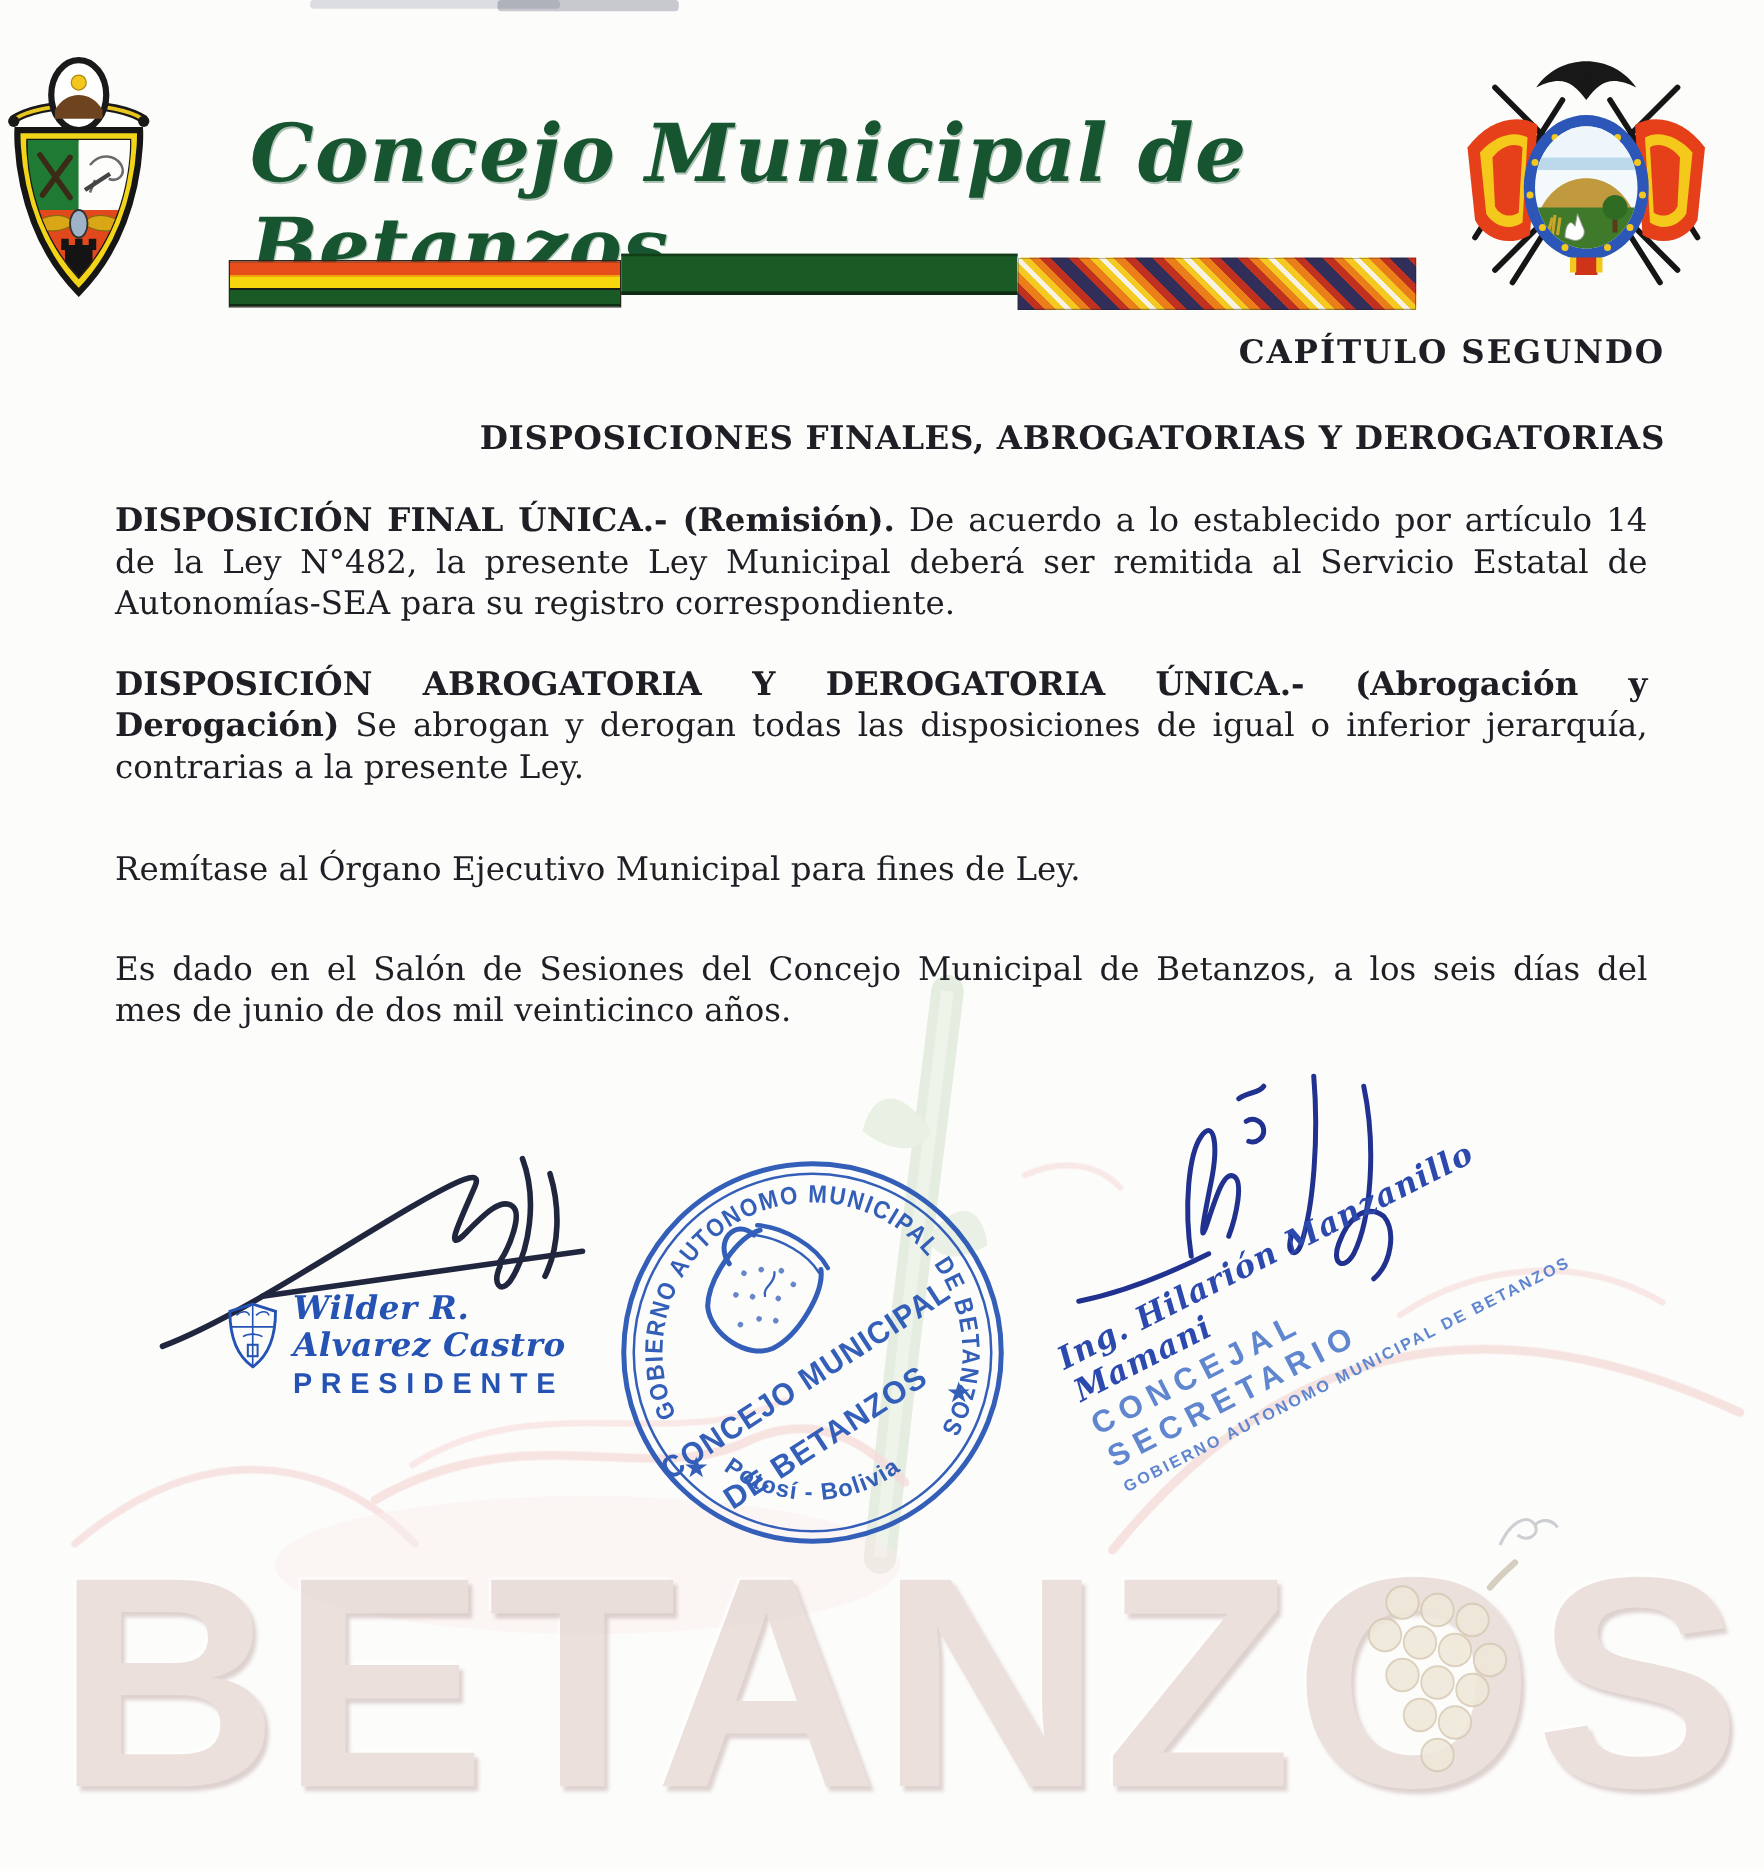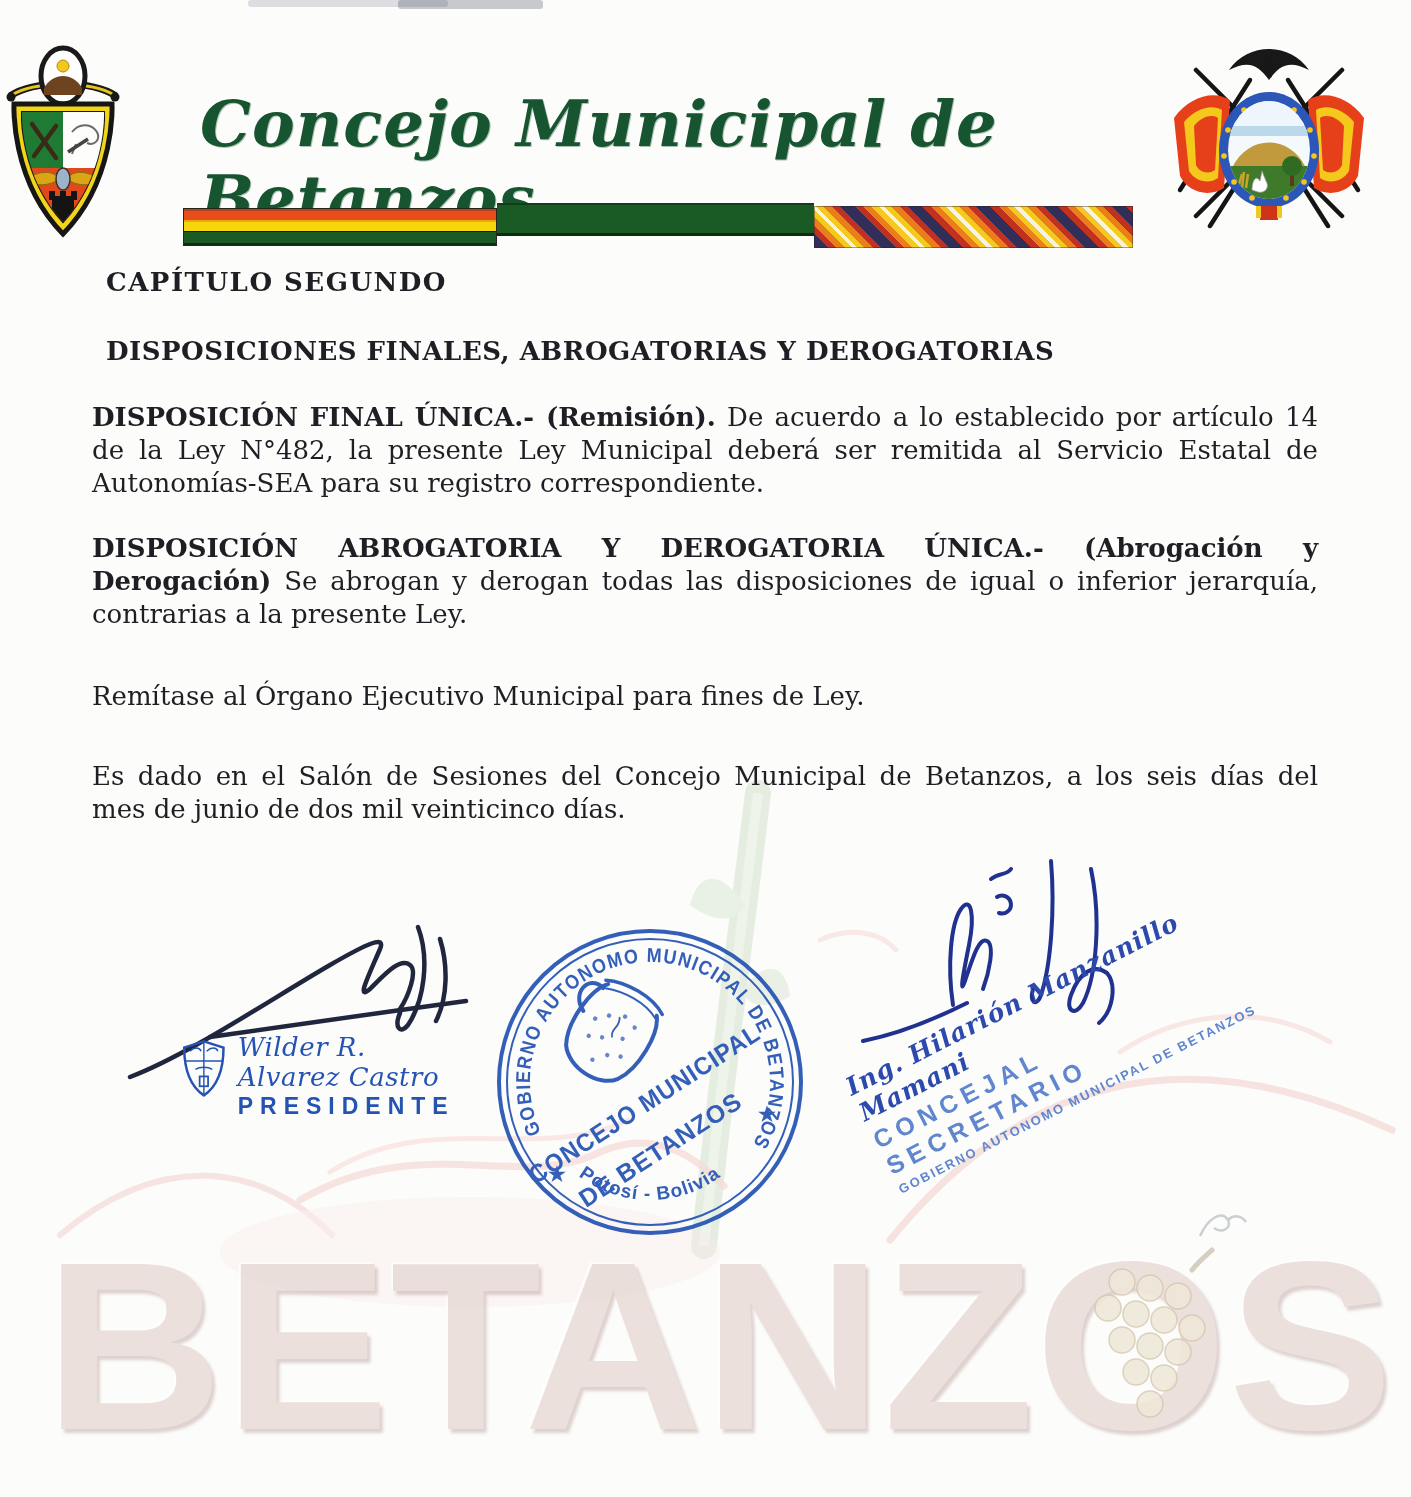--- a/index.html
+++ b/index.html
@@ -39,37 +39,37 @@
   .band-aguayo{position:absolute;left:814px;top:206px;width:319px;height:42px;
     background:repeating-linear-gradient(45deg,
       var(--aguayo-navy,#312f5a) 0 10px,var(--aguayo-red,#c03120) 10px 16px,
       var(--aguayo-orange,#ea7e18) 16px 22px,var(--aguayo-yellow,#f3c922) 22px 27px,
       #f8f2e0 27px 31px,var(--aguayo-yellow,#f3c922) 31px 36px,
       var(--aguayo-orange,#ea7e18) 36px 42px,var(--aguayo-red,#c03120) 42px 48px);
     box-shadow:inset 0 0 0 1px rgba(30,30,40,.4);}
 
   
   .doc{position:absolute;left:0;top:0;z-index:2;}
-  .h-center{position:absolute;left:106px;width:1226px;text-align:left;font-weight:bold;
+  .h-center{position:absolute;left:106px;width:1226px;text-align:right;font-weight:bold;
     font-size:26px;color:var(--text-black,#1e1e24);}
   .chapter{top:267px;letter-spacing:1.5px;}
   .section{top:336px;letter-spacing:.5px;}
   .para{position:absolute;left:92px;width:1226px;font-size:26px;line-height:33px;}
   .para .line{height:33px;white-space:nowrap;}
   .para .line.just{white-space:normal;text-align:justify;text-align-last:justify;}
   .para b{font-weight:bold;}
   #p-final{top:401px;} #p-abrog{top:532px;} #p-remit{top:680px;} #p-issued{top:760px;}
 
   
   .sig-area{position:absolute;left:0;top:0;z-index:3;}
   .sig-left{position:absolute;left:118px;top:905px;}
   .sig-right{position:absolute;left:855px;top:845px;}
   .stamp-left{position:absolute;left:180px;top:1026px;display:flex;gap:10px;align-items:flex-start;}
   .stamp-left-text{padding-top:6px;}
-  .sl-name{font-family:"DejaVu Serif",serif;font-style:italic;font-weight:normal;font-size:26px;
+  .sl-name{font-family:"DejaVu Serif",serif;font-style:italic;font-weight:bold;font-size:26px;
     color:var(--stamp-blue,#2553b4);letter-spacing:.5px;}
   .sl-role{font-family:"Liberation Sans",sans-serif;font-weight:bold;font-size:23px;
     letter-spacing:7px;color:var(--stamp-blue,#2553b4);margin-top:1px;}
   .sl-org{font-family:"Liberation Sans",sans-serif;font-weight:bold;font-size:18px;
     letter-spacing:.5px;color:var(--stamp-blue,#2553b4);margin-top:2px;}
   .seal{position:absolute;left:483px;top:915px;opacity:.93;}
   .seal text{fill:var(--stamp-blue,#2553b4);font-family:"Liberation Sans",sans-serif;font-weight:bold;}
   .seal-ring{font-size:20px;letter-spacing:1.5px;}
   .seal-bottom{font-size:19px;letter-spacing:1px;}
   .seal-inner{font-size:25px;letter-spacing:1px;}
@@ -264,21 +264,21 @@
       <div class="line just"><b>Derogación)</b><span> Se abrogan y derogan todas las disposiciones de igual o inferior jerarquía,</span></div>
       <div class="line">contrarias a la presente Ley.</div>
     </div>
 
     <div class="para" id="p-remit">
       <div class="line">Remítase al Órgano Ejecutivo Municipal para fines de Ley.</div>
     </div>
 
     <div class="para" id="p-issued">
       <div class="line just">Es dado en el Salón de Sesiones del Concejo Municipal de Betanzos, a los seis días del</div>
-      <div class="line">mes de junio de dos mil veinticinco días.</div>
+      <div class="line">mes de junio de dos mil veinticinco años.</div>
     </div>
   </main>
 
   <section class="sig-area">
 
     <svg class="sig-left" width="380" height="180" viewBox="0 0 380 180">
       <g stroke="var(--ink-dark,#20263d)" stroke-width="4.5" fill="none" stroke-linecap="round">
         <path d="M12,172 C70,150 150,96 212,60 C250,38 268,30 262,44 C250,72 238,96 252,84 C266,70 282,52 292,60 C300,66 290,92 282,104"></path>
         <path d="M300,22 C312,54 306,96 290,120 C282,130 276,122 282,108"></path>
         <path d="M92,132 C160,122 260,108 348,96"></path>

